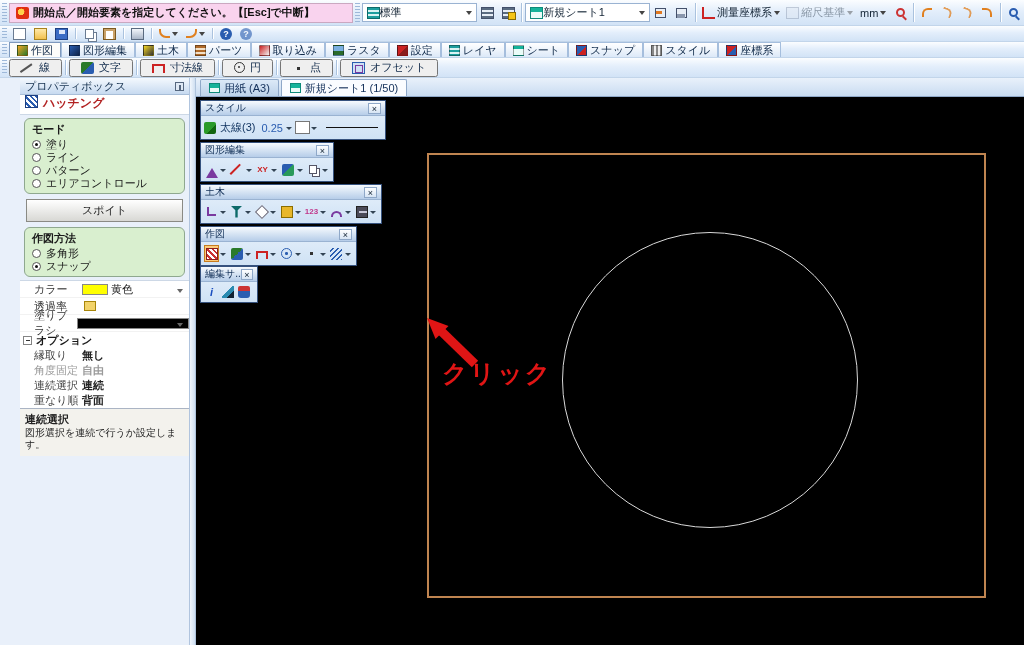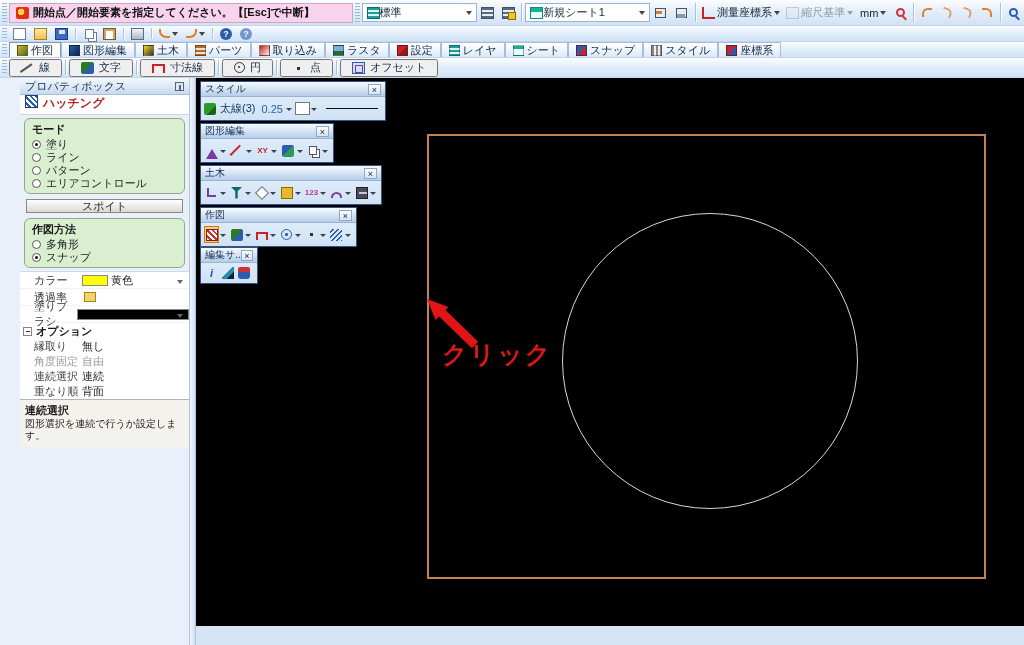--- a/index.html
+++ b/index.html
@@ -98,38 +98,38 @@
   .ic-hatch-b { width:13px; height:13px; border:1px solid #1d3f82; background:repeating-linear-gradient(45deg,#fff 0 2px,#2a5db0 2px 4px); }
   #sb-tool .tname { font-weight:bold; font-size:12px; color:#b22222; }
 
   .greenbox { margin:3px 4px; background:#d9efcf; border:1px solid #8fa88f; border-radius:6px; padding:3px 7px; }
   .greenbox .gtitle { font-weight:bold; font-size:11px; margin-bottom:1px; }
   .radio-row { display:flex; align-items:center; gap:5px; height:13px; }
   .radio { width:9px; height:9px; border:1px solid #555; border-radius:50%; background:#fff; position:relative; flex:none; }
   .radio.sel::after { content:""; position:absolute; left:2px; top:2px; width:3px; height:3px; border-radius:50%; background:#111; }
   .radio-row .rlbl { font-size:11px; }
 
-  #spoit { display:block; margin:2px 6px; height:14px; background:linear-gradient(#ffffff,#d8d8d4);
+  #spoit { display:block; margin:2px 6px; height:23px; background:linear-gradient(#ffffff,#d8d8d4);
     border:1px solid #8a8a84; font-size:11px; text-align:center; line-height:13px; color:#222; }
 
   #props { background:#fff; border-top:1px solid #cdd8e6; }
   .prow { display:flex; align-items:center; height:17px; padding-left:14px; position:relative; border-bottom:1px solid #f2f2f2; }
   .prow .plbl { width:48px; font-size:11px; color:#333; }
   .prow .pval { font-size:11px; color:#222; margin-left:3px; }
   .swatch { width:26px; height:11px; border:1px solid #888; flex:none; }
   .swatch.wide { width:112px; }
   .chev { position:absolute; right:6px; width:0; height:0; border:3px solid transparent; border-top:4px solid #666; top:8px; }
   .ic-alpha { width:12px; height:10px; background:#f2d36a; border:1px solid #a8860a; margin-left:2px; }
   .ophead { display:flex; align-items:center; gap:4px; height:16px; padding-left:3px; background:#fff; }
   .expbox { width:9px; height:9px; border:1px solid #848484; position:relative; background:#fff; }
   .expbox::after { content:""; position:absolute; left:1.5px; top:3.5px; width:4px; height:1px; background:#333; }
   .ophead .otitle { font-weight:bold; font-size:11px; }
   .orow { display:flex; align-items:center; height:15px; padding-left:14px; background:#fff; }
   .orow .olbl { width:48px; font-size:11px; color:#444; }
-  .orow .oval { font-size:11px; color:#222; }
+  .orow .oval { font-size:11px; color:#222;font-weight:bold; }
   .orow.dim .olbl, .orow.dim .oval { color:#9a9a9a; }
 
   #helpbox { border-top:1px solid #aab4c4; background:#f3f2ed; padding:3px 5px 5px; }
   #helpbox .htitle { font-weight:bold; font-size:11px; color:#222; }
   #helpbox .hline { font-size:10px; color:#222; line-height:12px; }
   #sb-rest { flex:1; background:#e9f0fa; }
 
   #splitter { width:6px; height:100%; background:linear-gradient(90deg,#f2f7fd,#cfdff1); border-right:1px solid #aec3dc; }
 
   
@@ -471,20 +471,30 @@
     <div id="helpbox">
       <div class="htitle">連続選択</div>
       <div class="hline">図形選択を連続で行うか設定します。</div>
     </div>
     <div id="sb-rest"></div>
   </div>
 
   <div id="splitter"></div>
 
   <div id="canvas-zone">
+    <div id="sheettabs">
+      <div class="stab">
+        <span class="ic ic-sheet" style="width:11px;height:10px"></span>
+        <span>用紙 (A3)</span>
+      </div>
+      <div class="stab active">
+        <span class="ic ic-sheet" style="width:11px;height:10px"></span>
+        <span>新規シート1 (1/50)</span>
+      </div>
+    </div>
 
     <div id="blackpane">
 
       <div id="paper-rect" style="left: 231px; top: 56px; width: 559px; height: 445px; border-color: rgb(191, 132, 80);"></div>
       <div id="draw-circle" style="left: 366px; top: 135px; width: 296px; height: 296px; border-color: rgb(217, 217, 217);"></div>
 
       <svg id="click-arrow" width="64" height="62" viewBox="0 0 64 62" style="color: rgb(224, 21, 21);">
         <line x1="20" y1="19" x2="55" y2="53" stroke="currentColor" stroke-width="9"></line>
         <polygon points="7,7 28.5,15 15.5,28" fill="currentColor"></polygon>
       </svg>

